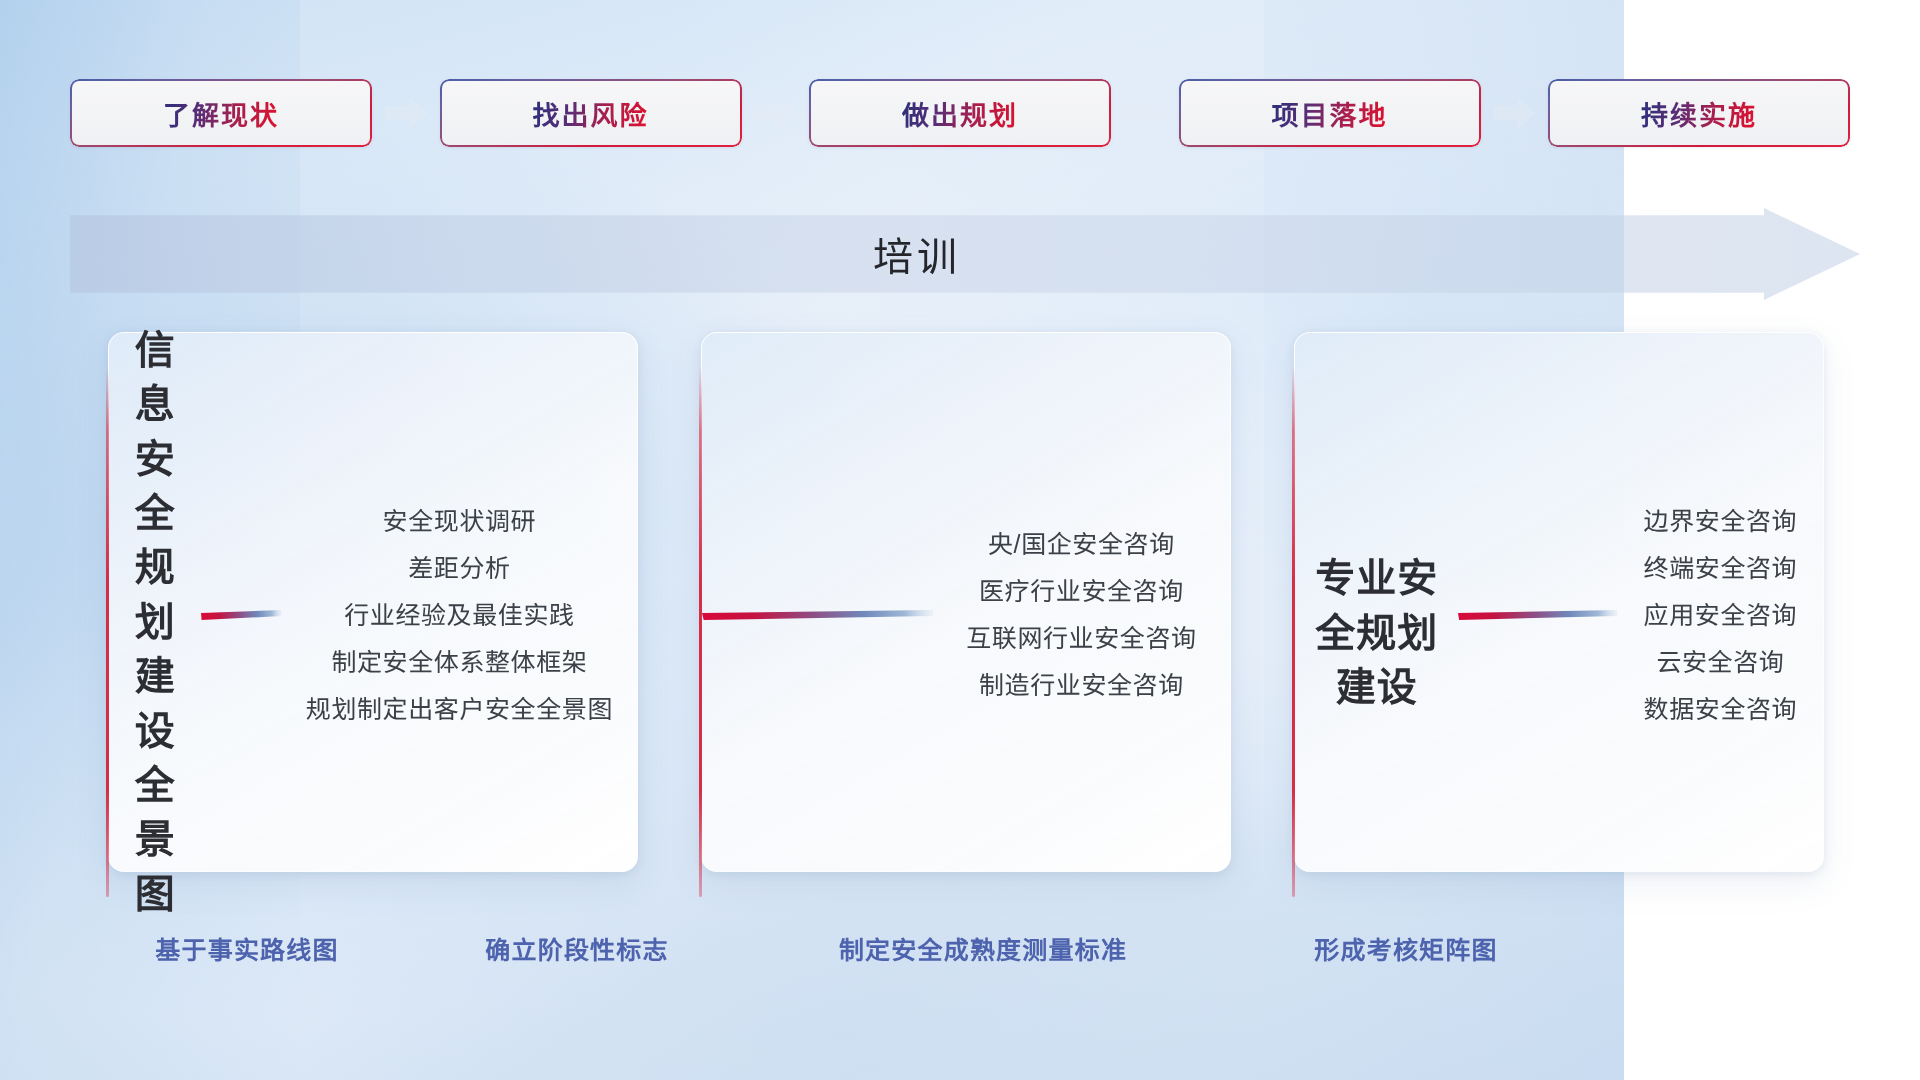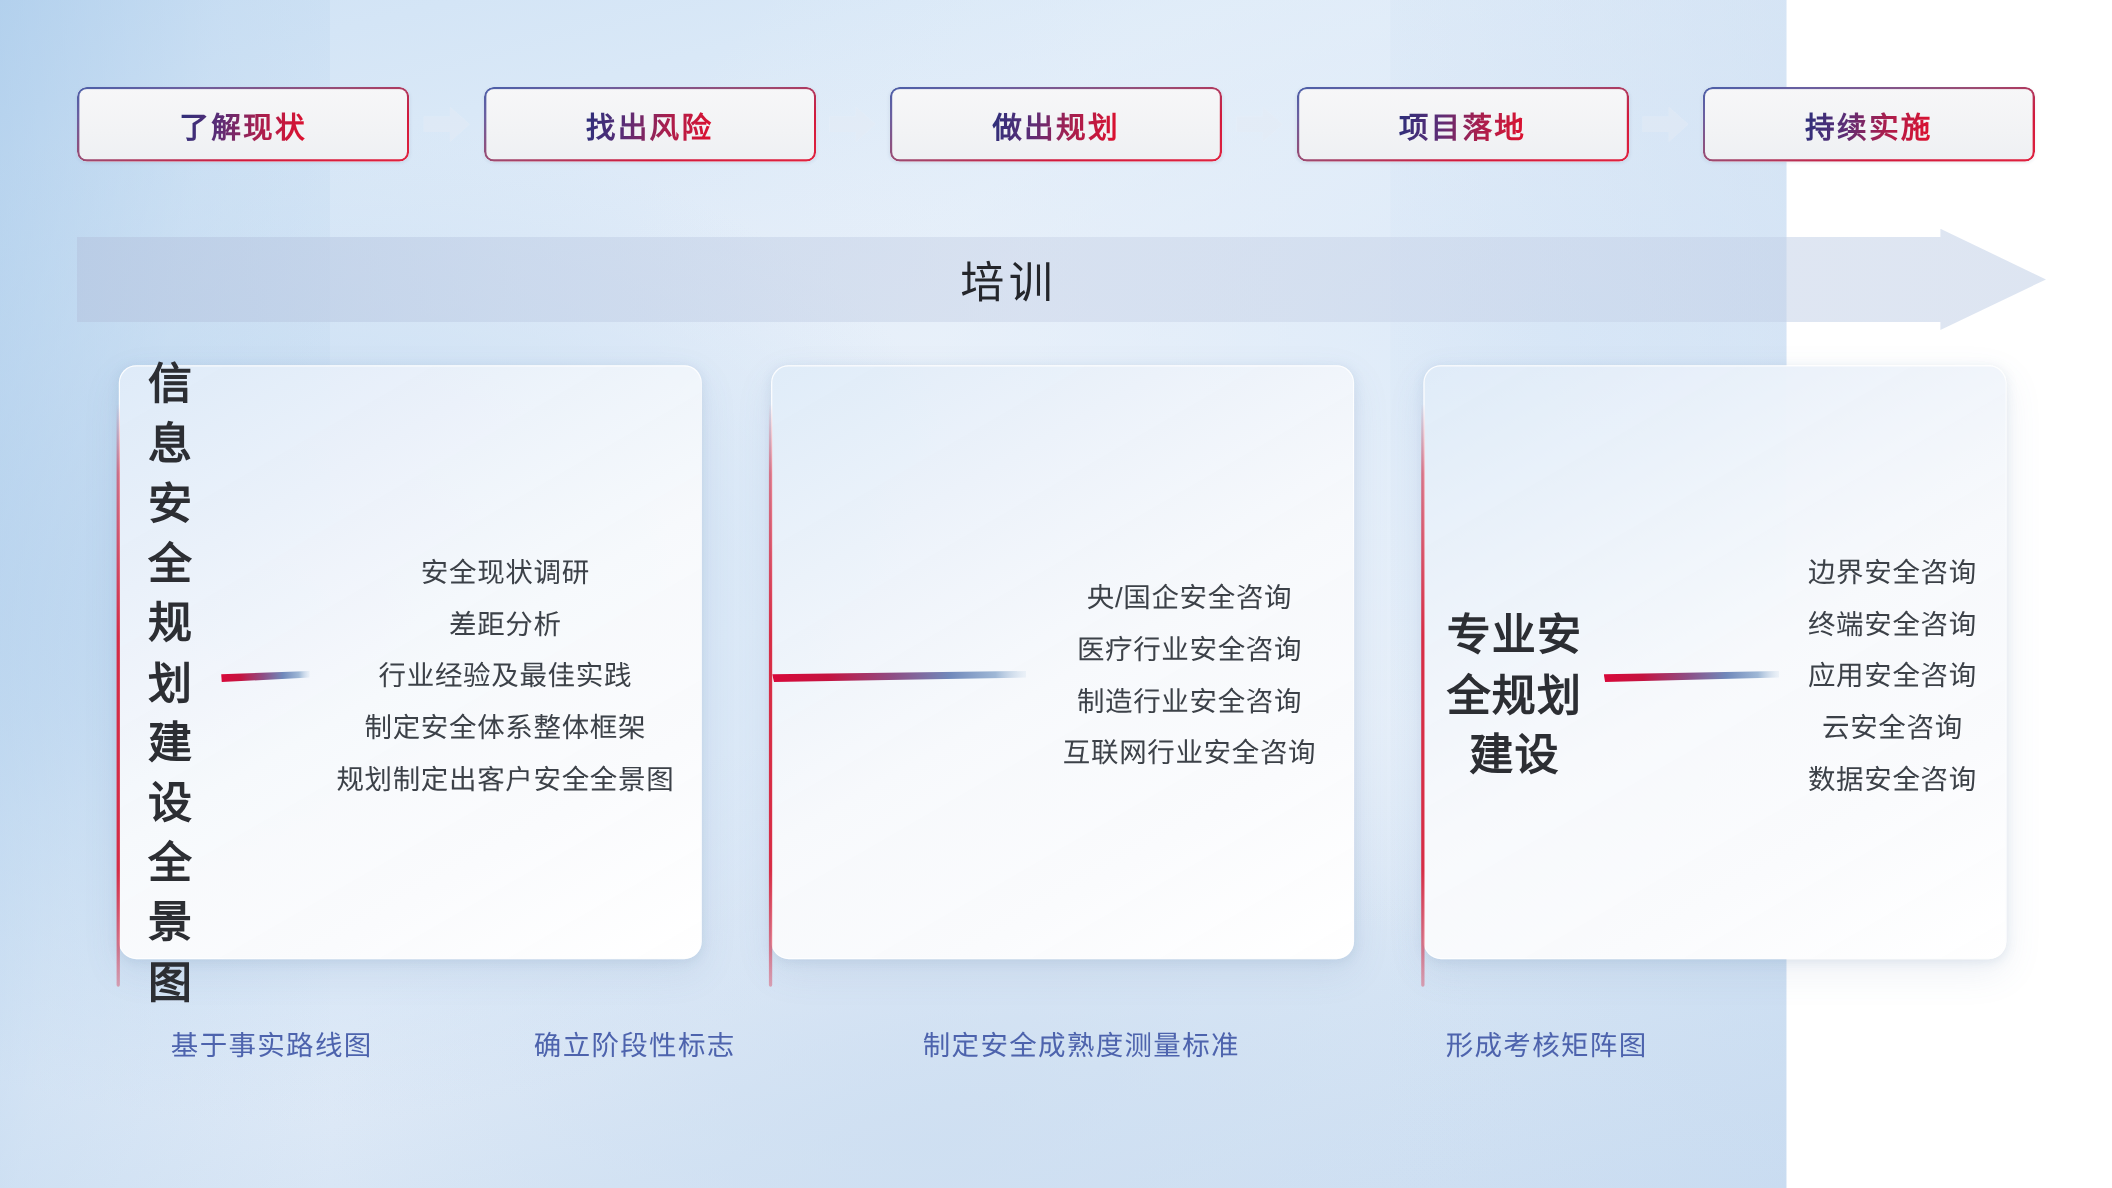--- a/index.html
+++ b/index.html
@@ -225,21 +225,21 @@
     position: absolute;
     left: 0;
     top: 930px;
     width: 1920px;
     height: 48px;
     z-index: 5;
   }
   .footer-label {
     position: absolute;
     font-size: 25px;
-    font-weight: 400;
+    font-weight: 700;
     color: #4d63ad;
     letter-spacing: 1.2px;
     white-space: nowrap;
     transform: translateX(-50%);
   }
 </style>
 </head>
 <body>
 
 <div id="slide">
@@ -339,22 +339,22 @@
               <stop offset="88%" stop-color="#9fb8d6"></stop>
               <stop offset="100%" stop-color="#ccdcec" stop-opacity="0.25"></stop>
             </linearGradient>
           </defs>
           <path d="M0 3 L410 0 L410 6 L3 10 Z" fill="url(#dg2)"></path>
         </svg>
       </div>
       <ul class="card-list">
         <li>央/国企安全咨询</li>
         <li>医疗行业安全咨询</li>
+        <li>互联网行业安全咨询</li>
         <li>制造行业安全咨询</li>
-        <li>互联网行业安全咨询</li>
       </ul>
     </div>
 
     <div class="card">
       <span class="card-accent"></span>
       <div class="card-title one-line">专业安全规划建设</div>
       <div class="divider">
         <svg viewBox="0 0 410 11" preserveAspectRatio="none" xmlns="http://www.w3.org/2000/svg" aria-hidden="true">
           <defs>
             <linearGradient id="dg3" x1="0" y1="0" x2="1" y2="0">

